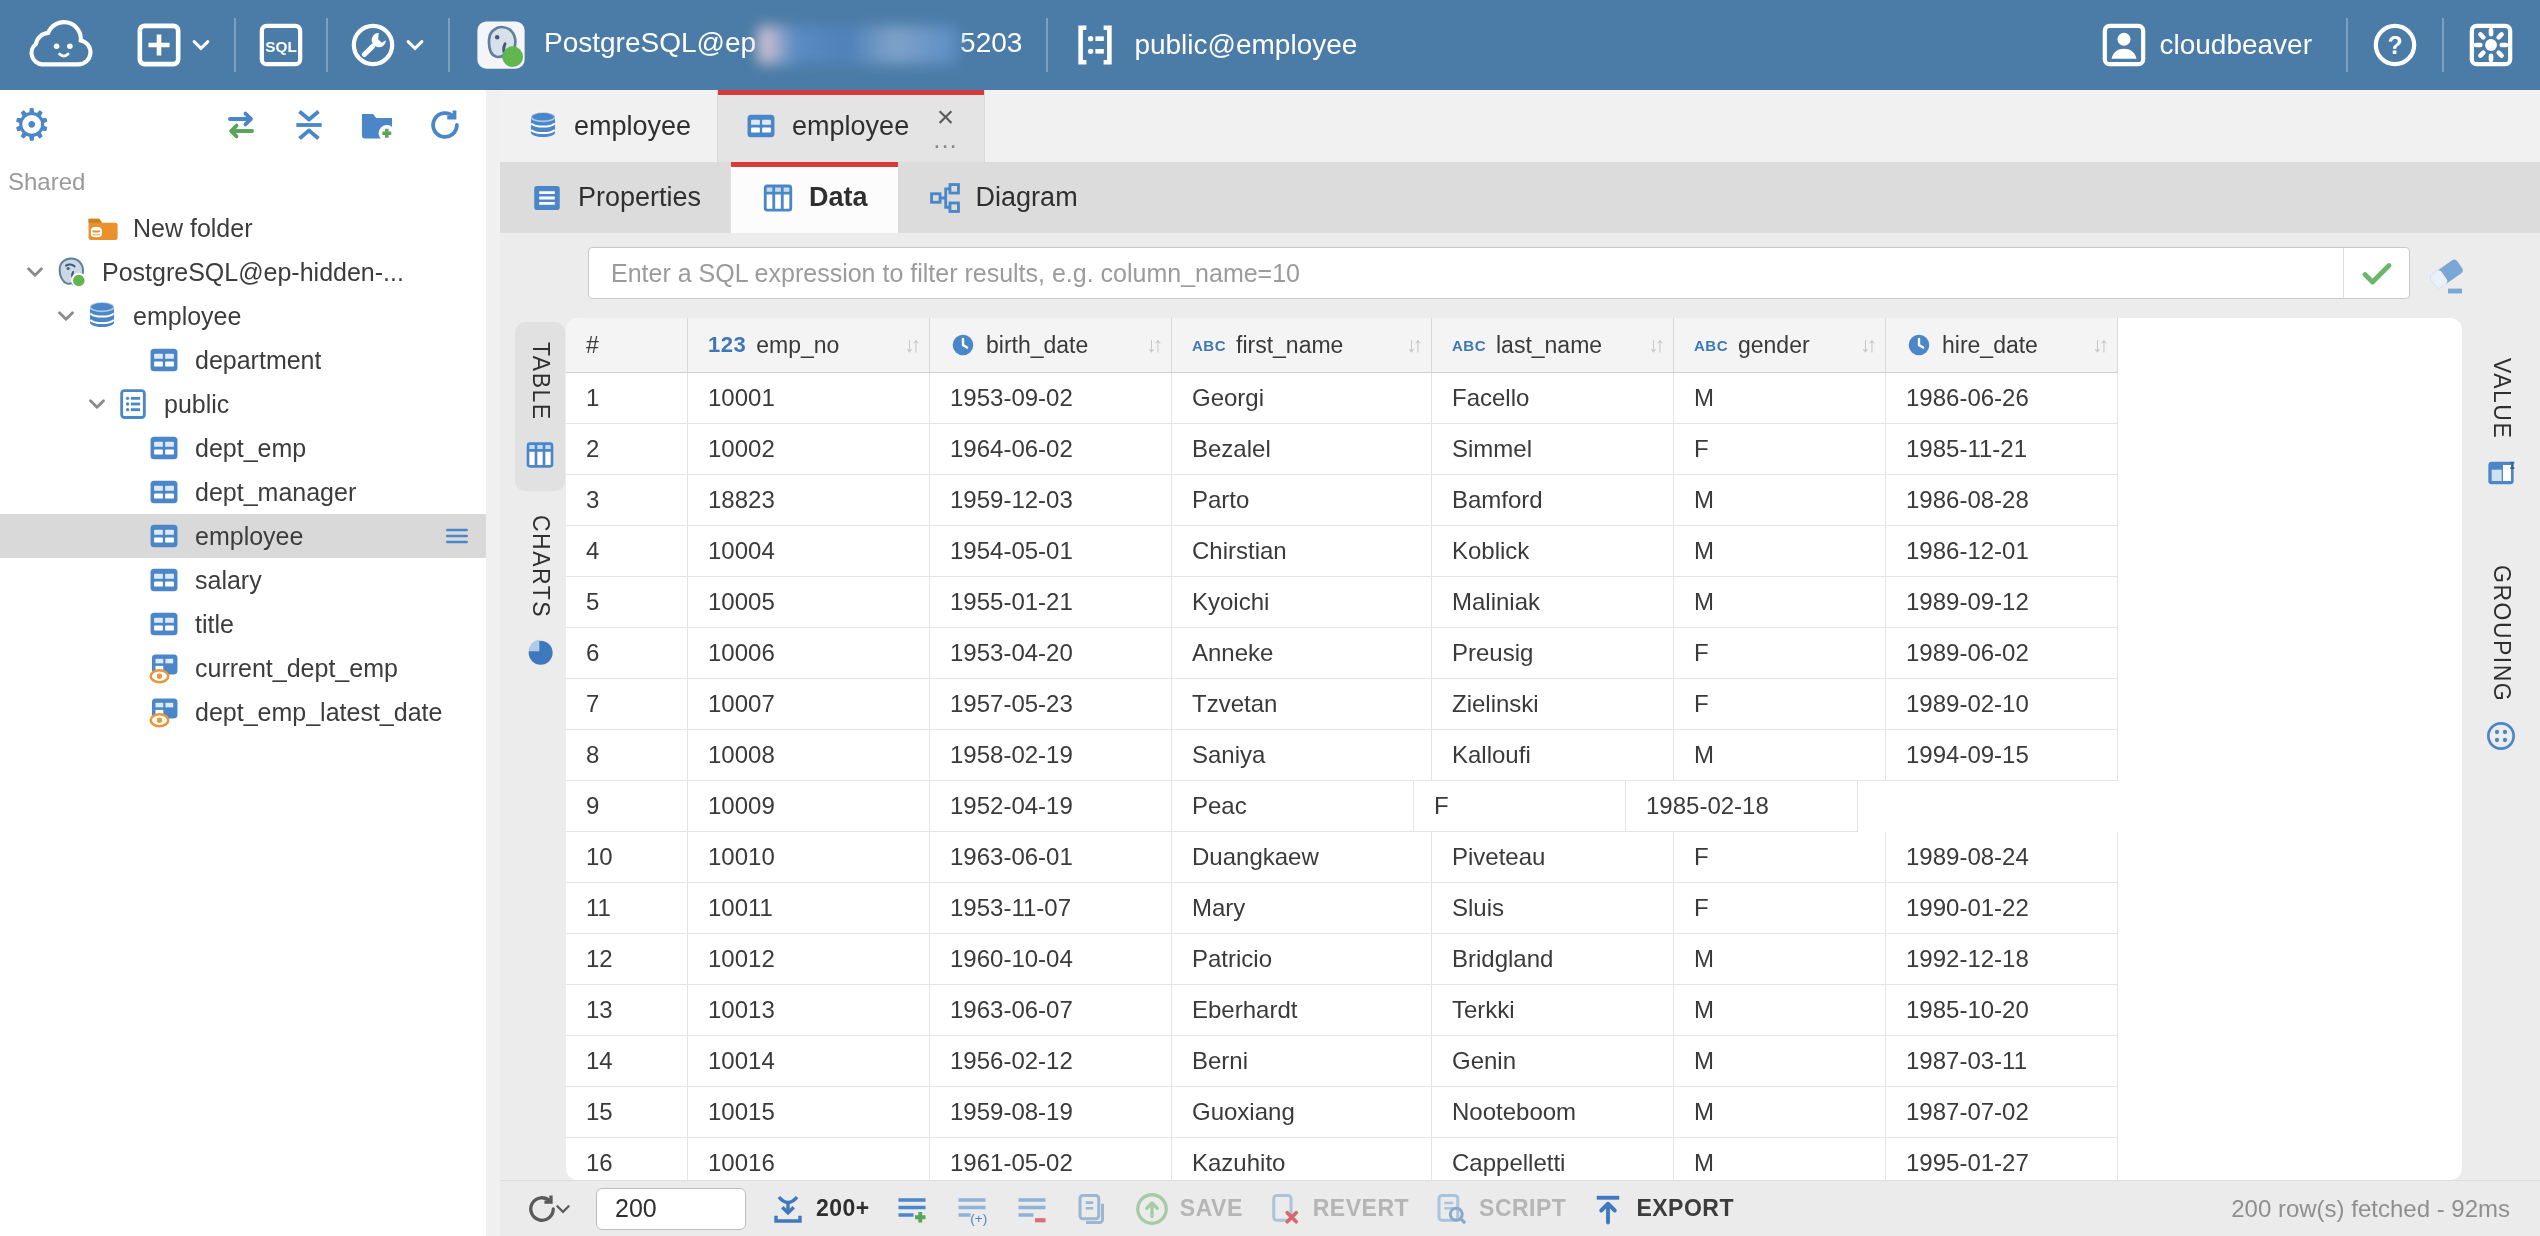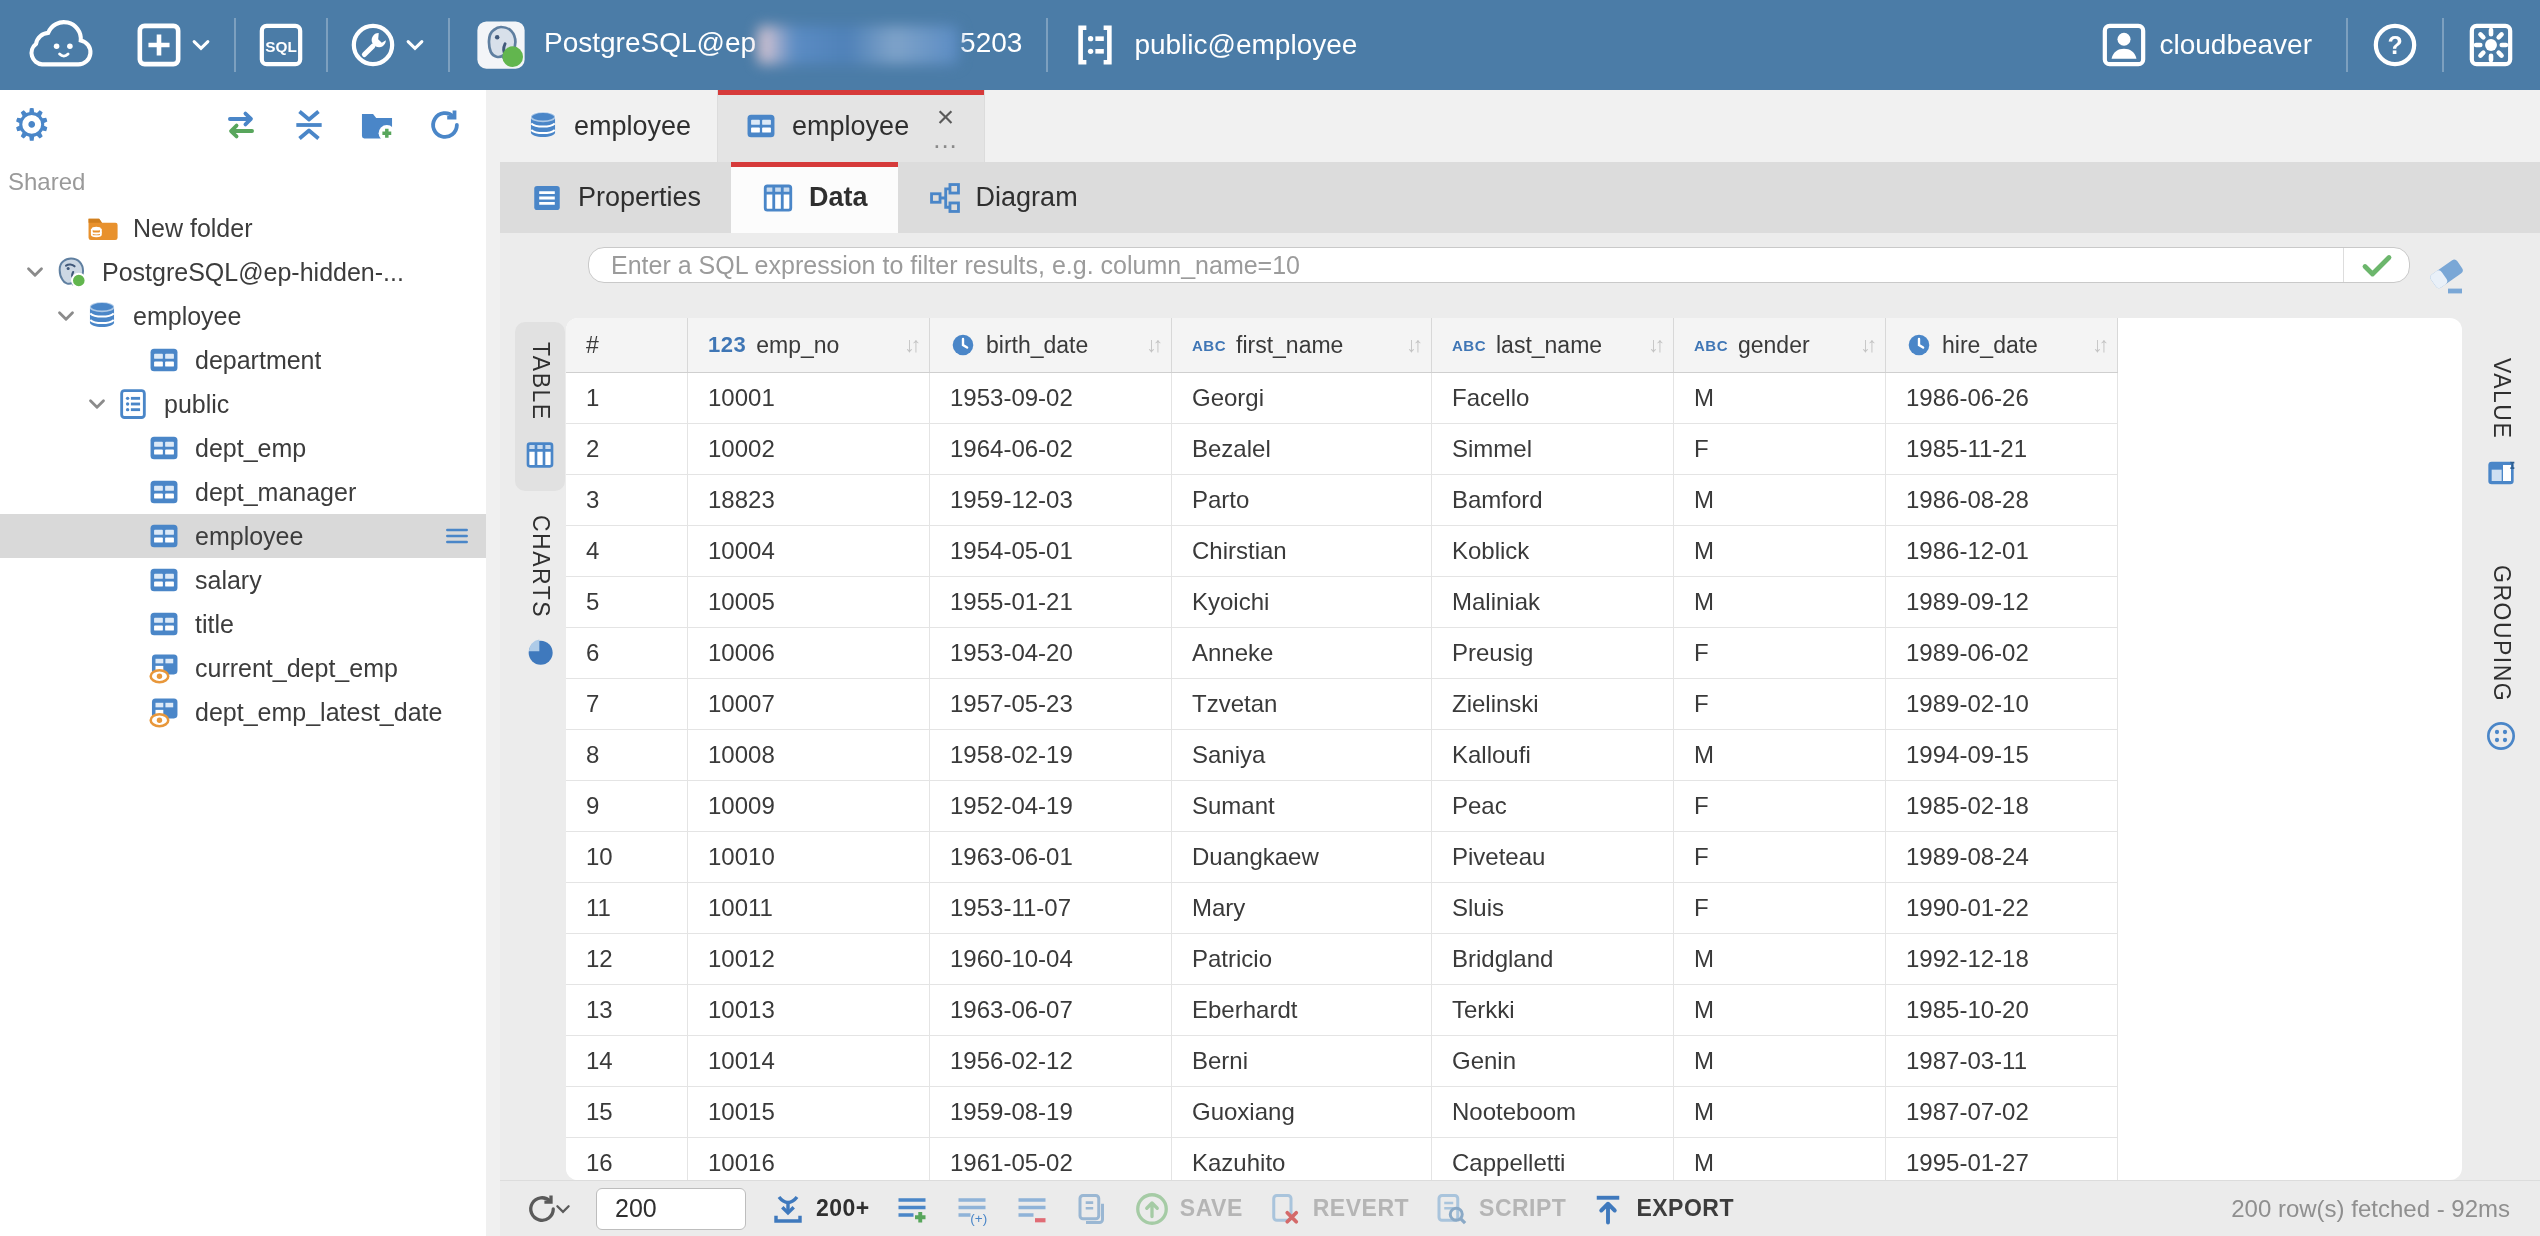--- a/index.html
+++ b/index.html
@@ -58,22 +58,22 @@
   .tab-dots{font-size:26px;color:#8a8a8a;line-height:18px;letter-spacing:1px;cursor:pointer;}
 
   .subtabbar{position:absolute;top:72px;left:0;right:0;height:71px;background:#dcdcdc;display:flex;}
   .stab{display:flex;align-items:center;gap:14px;padding:0 30px;font-size:27px;color:#2f2f2f;
     position:relative;cursor:pointer;height:71px;box-sizing:border-box;}
   .stab .sticon{width:34px;height:34px;}
   .stab.active{background:#fcfcfc;font-weight:bold;}
   .stab.active::before{content:"";position:absolute;top:0;left:0;right:0;height:5px;background:#d63a3a;}
 
   .filter-row{position:absolute;top:143px;left:0;right:0;height:85px;}
-  .filter-box{position:absolute;left:88px;right:130px;top:14px;height:36px;background:#fff;
-    border:1px solid #c9c9c9;border-radius:16px;display:flex;align-items:center;box-sizing:border-box;}
+  .filter-box{position:absolute;left:88px;right:130px;top:14px;height:52px;background:#fff;
+    border:1px solid #c9c9c9;border-radius:4px;display:flex;align-items:center;box-sizing:border-box;}
   .filter-input{flex:1;border:none;outline:none;font-size:25px;color:#3c3c3c;padding:0 22px;
     font-family:"Liberation Sans",sans-serif;background:transparent;height:100%;}
   .filter-input::placeholder{color:#9b9b9b;}
   .apply-btn{width:66px;height:100%;border-left:1px solid #ddd;display:flex;align-items:center;
     justify-content:center;background:transparent;border-top:none;border-right:none;border-bottom:none;cursor:pointer;}
   .apply-btn .icon{width:36px;height:36px;}
   .eraser-btn{position:absolute;right:70px;top:18px;width:48px;height:48px;cursor:pointer;}
 
   .content{position:absolute;top:228px;left:0;right:0;height:862px;}
   .left-strip{position:absolute;left:14px;top:0;width:52px;bottom:0;}
@@ -651,21 +651,20 @@
             <div class="cell" style="width: 242px;">1958-02-19</div>
             <div class="cell" style="width: 260px;">Saniya</div>
             <div class="cell" style="width: 242px;">Kalloufi</div>
             <div class="cell" style="width: 212px;">M</div>
             <div class="cell" style="width: 232px;">1994-09-15</div>
           </div>
           <div class="grow">
             <div class="cell" style="width: 122px;">9</div>
             <div class="cell" style="width: 242px;">10009</div>
             <div class="cell" style="width: 242px;">1952-04-19</div>
-            <div class="cell" style="width: 260px;">Sumant</div>
             <div class="cell" style="width: 242px;">Peac</div>
             <div class="cell" style="width: 212px;">F</div>
             <div class="cell" style="width: 232px;">1985-02-18</div>
           </div>
           <div class="grow">
             <div class="cell" style="width: 122px;">10</div>
             <div class="cell" style="width: 242px;">10010</div>
             <div class="cell" style="width: 242px;">1963-06-01</div>
             <div class="cell" style="width: 260px;">Duangkaew</div>
             <div class="cell" style="width: 242px;">Piveteau</div>

